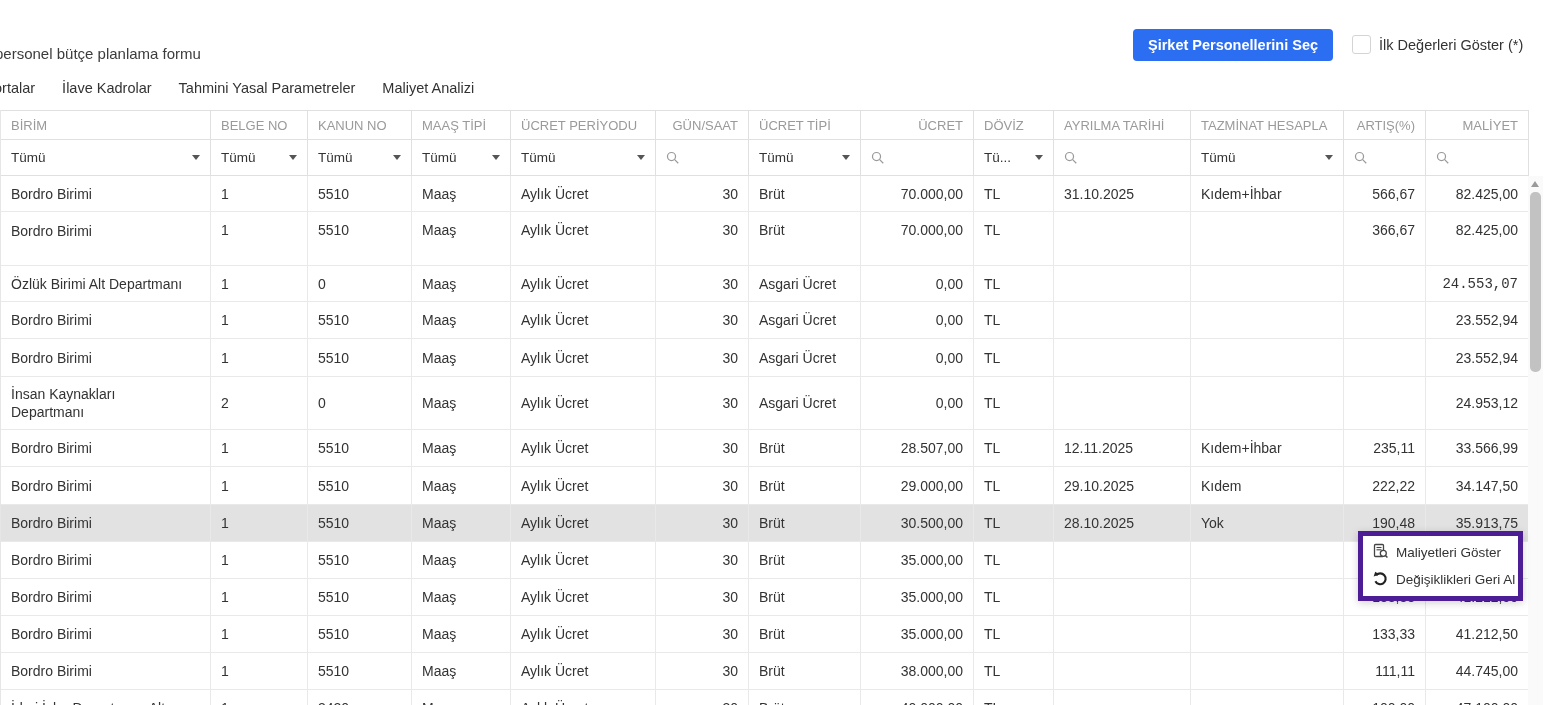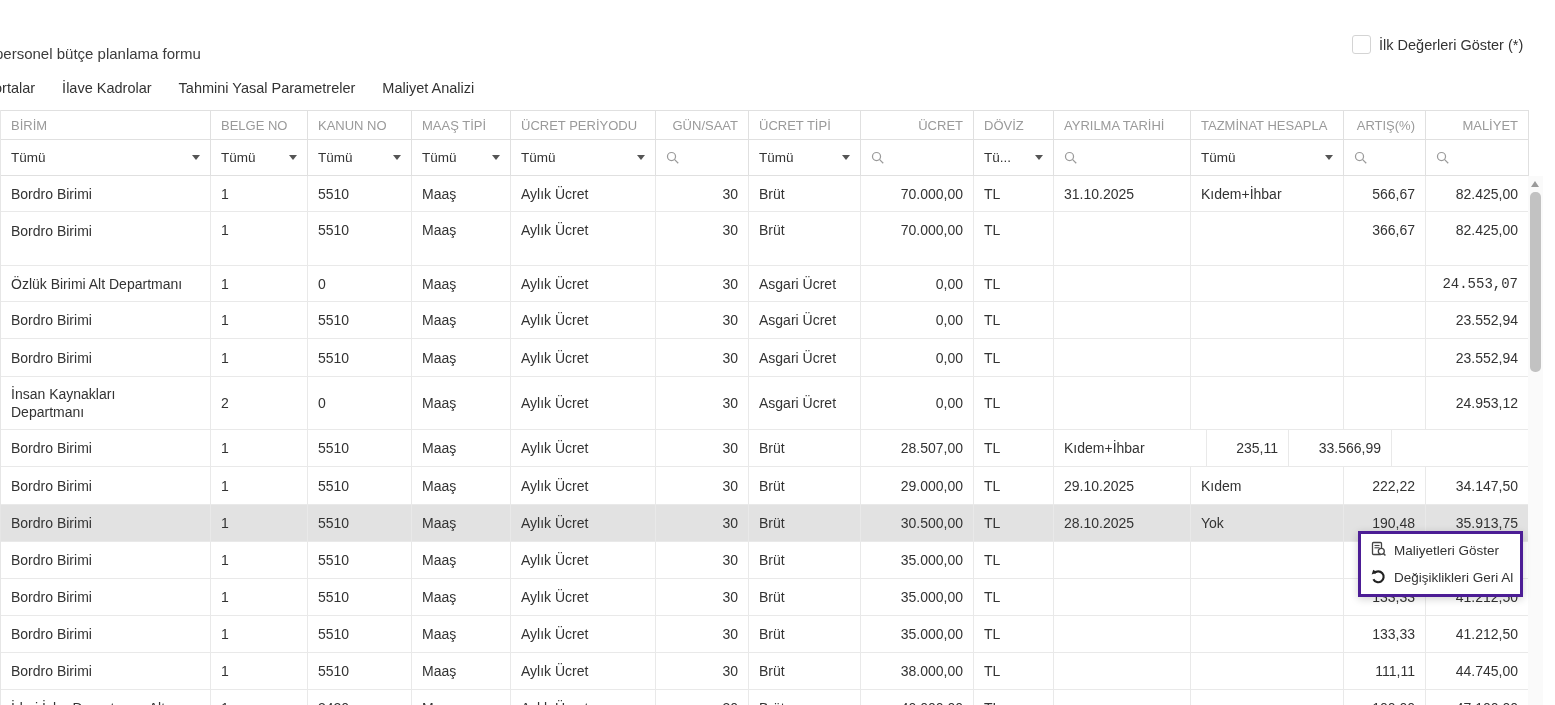--- a/index.html
+++ b/index.html
@@ -42,31 +42,32 @@
   .cell.r { justify-content:flex-end; }
   .cell.c0 { white-space:pre-line; line-height:18px; }
   .row.top .cell { align-items:flex-start; padding-top:10px; }
 
   .scrollbar { position:absolute; left:1528px; top:176px; width:15px; height:529px; background:#fafafa; }
   .sb-up { position:absolute; left:3px; top:5px; width:0; height:0;
     border-left:4.5px solid transparent; border-right:4.5px solid transparent; border-bottom:6px solid #9a9a9a; }
   .sb-thumb { position:absolute; left:2px; top:16px; width:11px; height:180px; background:#c2c2c2; border-radius:5px; }
 
   .ctx-menu { position:absolute; left:1358px; top:531px; width:165px; background:#fff;
-    border:3px solid #4c1d95; box-shadow:0 2px 8px rgba(0,0,0,.18); padding:3px 0; z-index:10; }
+    border:5px solid #4c1d95; box-shadow:0 2px 8px rgba(0,0,0,.18); padding:3px 0; z-index:10; }
   .ctx-item { display:flex; align-items:center; gap:7px; height:27px; padding:0 9px;
     font-size:13.5px; color:#333; cursor:pointer; white-space:nowrap; }
 </style>
 </head>
 <body>
 
 <div class="stage">
 
   <div class="page-title">personel bütçe planlama formu</div>
 
+  <button class="btn-primary">Şirket Personellerini Seç</button>
 
   <div class="chk-wrap">
     <div class="checkbox"></div>
     <span class="chk-label">İlk Değerleri Göster (*)</span>
   </div>
 
   <div class="tabs">
     <span class="tab">ortalar</span>
     <span class="tab">İlave Kadrolar</span>
     <span class="tab">Tahmini Yasal Parametreler</span>
@@ -248,20 +249,21 @@
         <div class="row" style="height: 37px;">
           <div class="cell c0" style="width: 210px;">Bordro Birimi</div>
           <div class="cell" style="width: 97px;">1</div>
           <div class="cell" style="width: 104px;">5510</div>
           <div class="cell" style="width: 99px;">Maaş</div>
           <div class="cell" style="width: 145px;">Aylık Ücret</div>
           <div class="cell r" style="width: 93px;">30</div>
           <div class="cell" style="width: 112px;">Brüt</div>
           <div class="cell r" style="width: 113px;">28.507,00</div>
           <div class="cell" style="width: 80px;">TL</div>
+          <div class="cell" style="width: 137px;">12.11.2025</div>
           <div class="cell" style="width: 153px;">Kıdem+İhbar</div>
           <div class="cell r" style="width: 82px;">235,11</div>
           <div class="cell r" style="width: 103px;">33.566,99</div>
         </div>
         <div class="row" style="height: 38px;">
           <div class="cell c0" style="width: 210px;">Bordro Birimi</div>
           <div class="cell" style="width: 97px;">1</div>
           <div class="cell" style="width: 104px;">5510</div>
           <div class="cell" style="width: 99px;">Maaş</div>
           <div class="cell" style="width: 145px;">Aylık Ücret</div>

